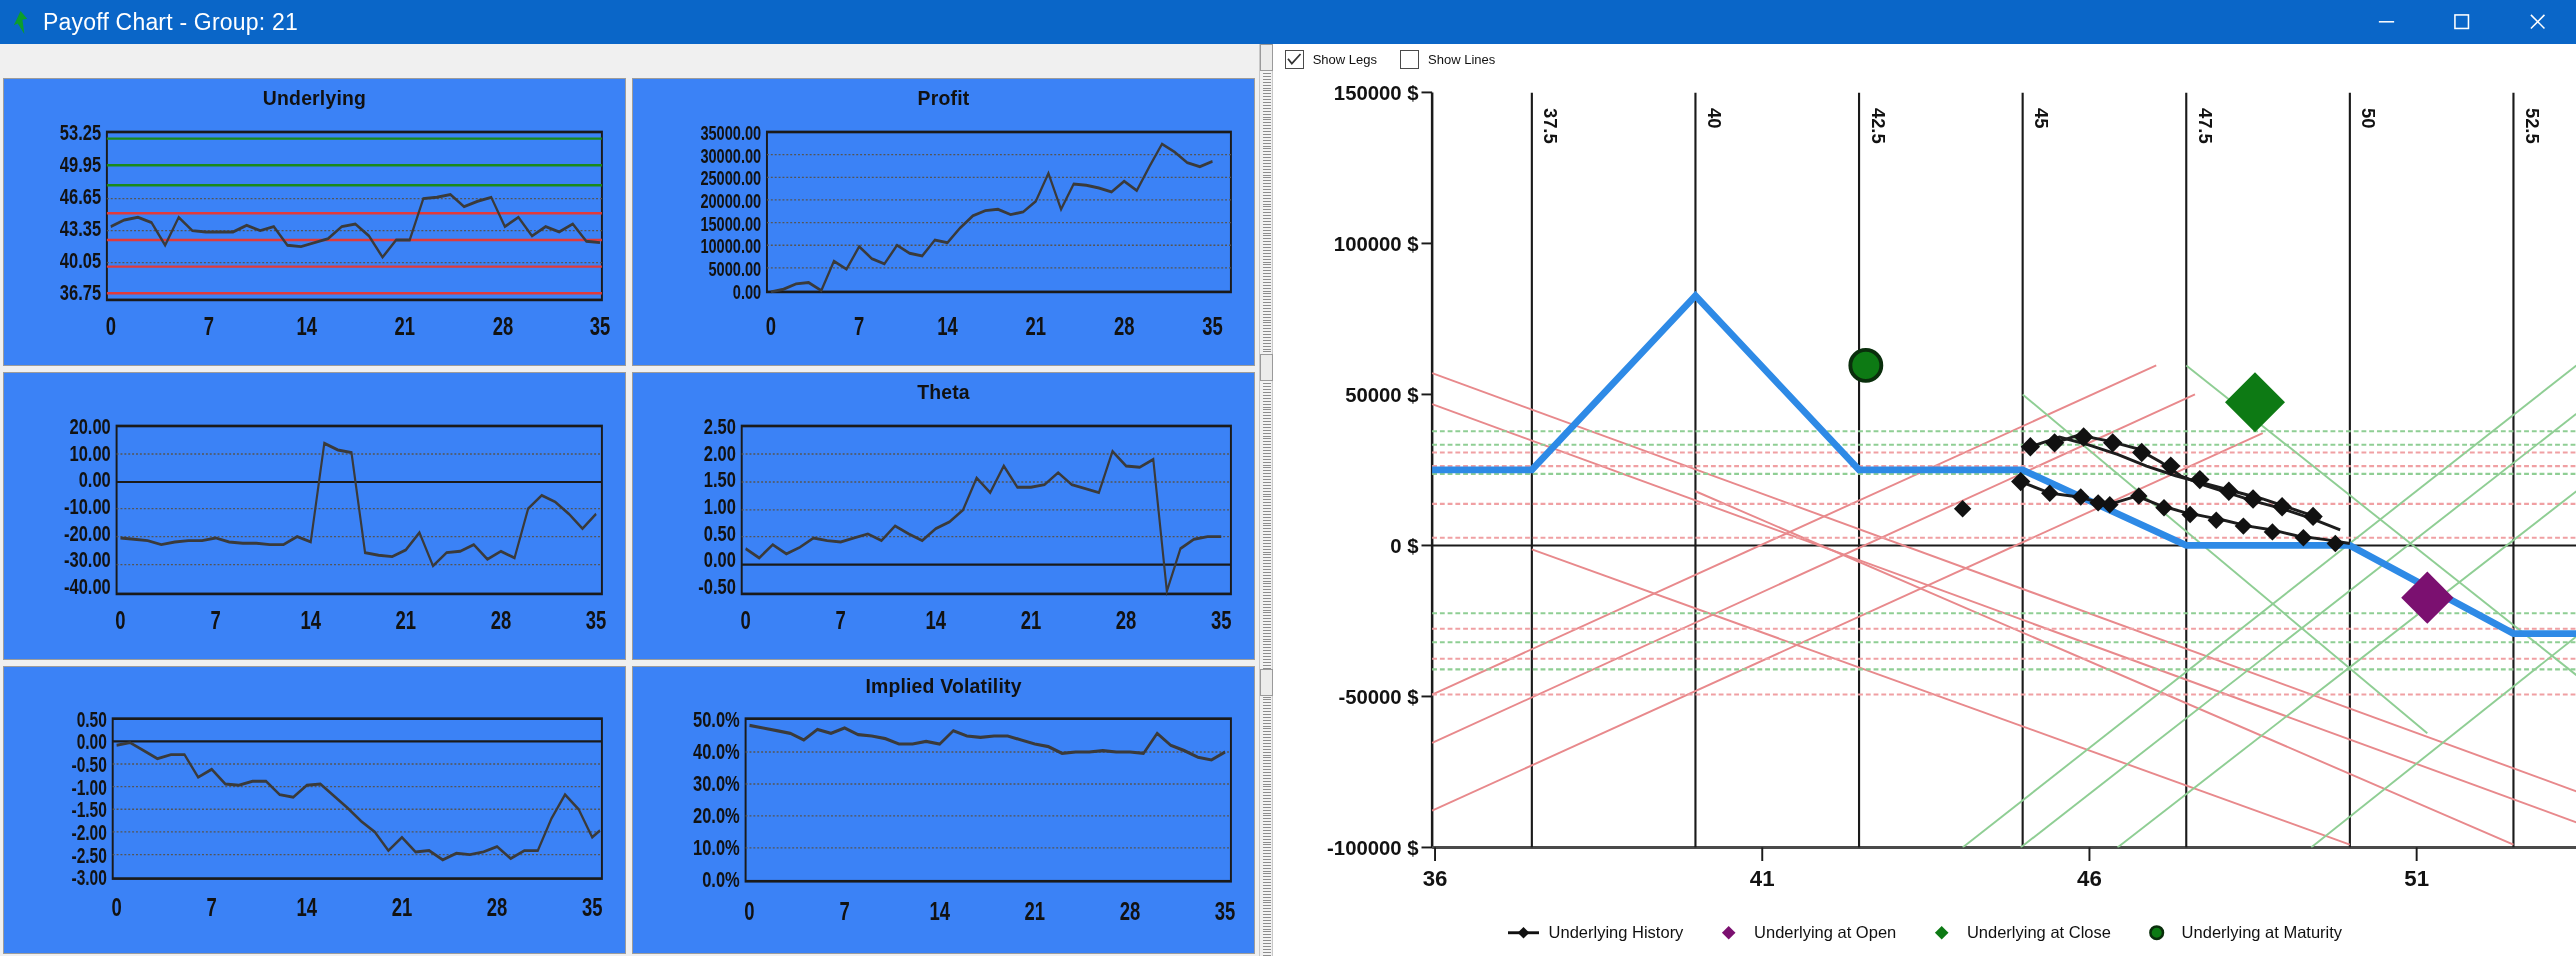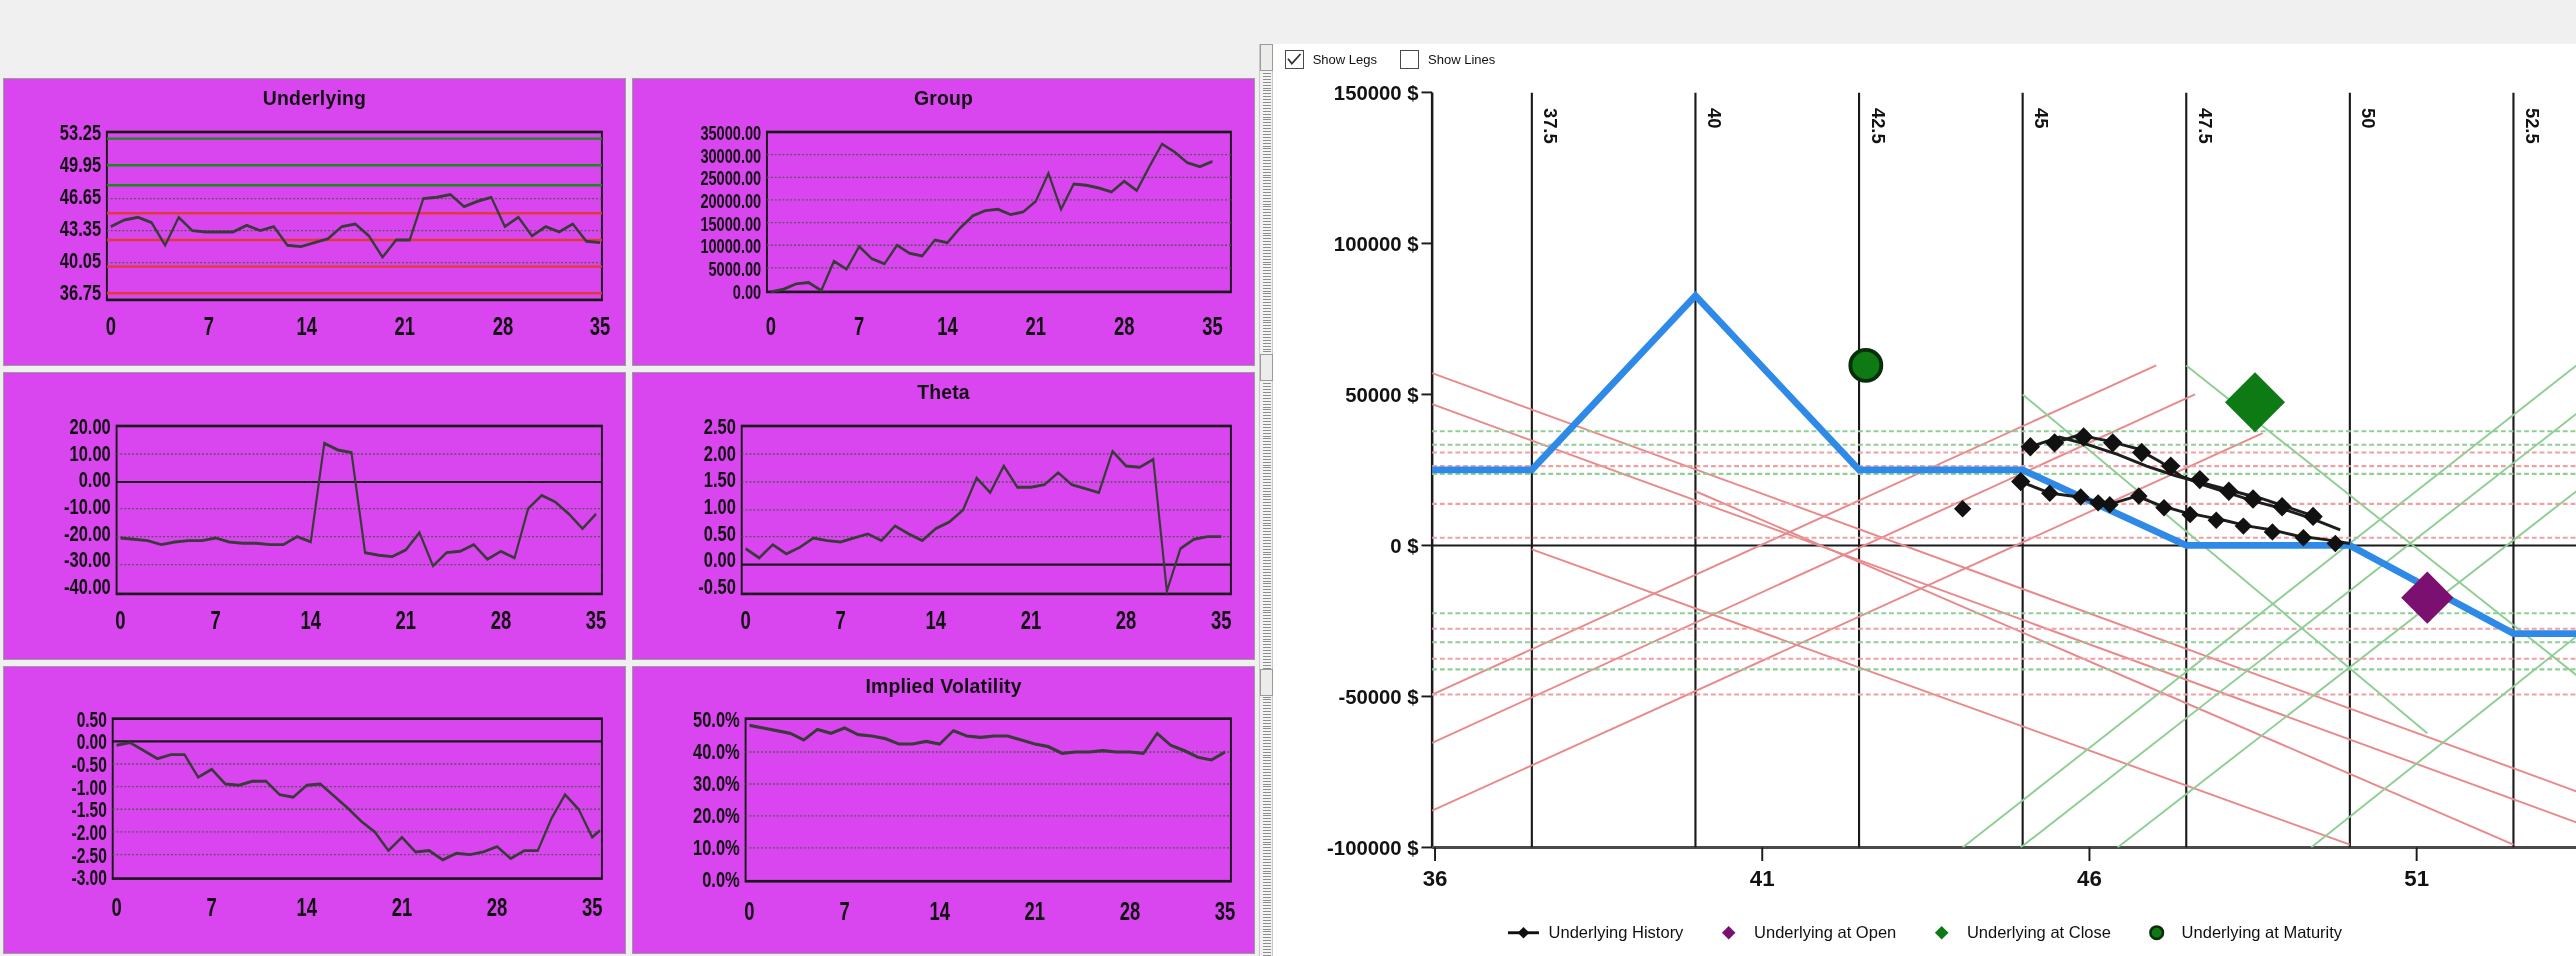--- a/index.html
+++ b/index.html
@@ -36,21 +36,21 @@
   .radio-label { font-size: 19.4px; color: #0d0d0d; }
 
   
   .leftpane {
     position: absolute; left: 0; top: 75px; width: 1259px; height: 882px;
     background: #f0f0f0;
     display: grid; grid-template-columns: 1fr 1fr; grid-template-rows: 1fr 1fr 1fr;
     gap: 5.8px; padding: 2.9px 3.9px 2.9px 2.9px;
   }
   .panel {
-    background: #d946ef; border: 1.5px solid #9c9c9c;
+    background: #3b82f6; border: 1.5px solid #9c9c9c;
     position: relative; overflow: hidden;
   }
   .panel-title {
     text-align: center; font-size: 19.4px; font-weight: bold; color: #111;
     padding-top: 7.7px; letter-spacing: 0.2px;
   }
   .panel-plot { position: absolute; left: 0; right: 0; top: 33px; bottom: 0; }
   .panel-plot svg { width: 100%; height: 100%; display: block; }
 
   
@@ -92,20 +92,46 @@
   .lg-item { display: flex; gap: 8.7px; }
   .lg-text { font-size: 16.5px; color: #111; }
   .lg-mark { width: 33px; height: 19.4px; display:flex; align-items:center; justify-content:center; }
   .lg-mark svg { display: block; }
 </style>
 </head>
 <body>
 
 <div id="app">
 
+  <div class="titlebar">
+    <div class="tb-icon">
+      <svg width="21" height="25" viewBox="0 0 22 26">
+        <path d="M10 1 L17 9 L12 10 L14 25 L7 14 L3 16 Z" fill="#0c9e2c"></path>
+      </svg>
+    </div>
+    <div class="tb-title">Payoff Chart - Group: 21</div>
+    <div class="tb-controls">
+      <div class="tb-btn">
+        <svg width="21" height="13.6" viewBox="0 0 22 14">
+            <line x1="3" y1="7" x2="19" y2="7" stroke="#ffffff" stroke-width="1.6"></line>
+          </svg>
+      </div>
+      <div class="tb-btn">
+        <svg width="17.4" height="17.4" viewBox="0 0 18 18">
+            <rect x="2" y="2" width="14" height="14" fill="none" stroke="#ffffff" stroke-width="1.6"></rect>
+          </svg>
+      </div>
+      <div class="tb-btn">
+        <svg width="19.4" height="19.4" viewBox="0 0 20 20">
+            <line x1="3" y1="3" x2="17" y2="17" stroke="#ffffff" stroke-width="1.6"></line>
+            <line x1="17" y1="3" x2="3" y2="17" stroke="#ffffff" stroke-width="1.6"></line>
+          </svg>
+      </div>
+    </div>
+  </div>
 
 
   <div class="leftpane">
 
     <div class="panel">
       <div class="panel-title">Underlying</div>
       <div class="panel-plot">
         <svg viewBox="0 0 640 190" preserveAspectRatio="none">
           <g font-family="Liberation Sans, sans-serif" font-size="17" font-weight="bold" fill="#121212" text-anchor="end">
             <text x="100" y="21">53.25</text>
@@ -133,21 +159,21 @@
               <text x="312" y="167">14</text>
             <text x="413" y="167">21</text>
               <text x="514" y="167">28</text>
               <text x="614" y="167">35</text>
           </g>
         </svg>
       </div>
     </div>
 
     <div class="panel">
-      <div class="panel-title">Group</div>
+      <div class="panel-title">Profit</div>
       <div class="panel-plot">
         <svg viewBox="0 0 640 190" preserveAspectRatio="none">
           <g font-family="Liberation Sans, sans-serif" font-size="15" font-weight="bold" fill="#121212" text-anchor="end">
             <text x="132" y="21">35000.00</text>
               <text x="132" y="38">30000.00</text>
               <text x="132" y="55">25000.00</text>
             <text x="132" y="72">20000.00</text>
               <text x="132" y="89">15000.00</text>
               <text x="132" y="106">10000.00</text>
             <text x="132" y="123">5000.00</text>

